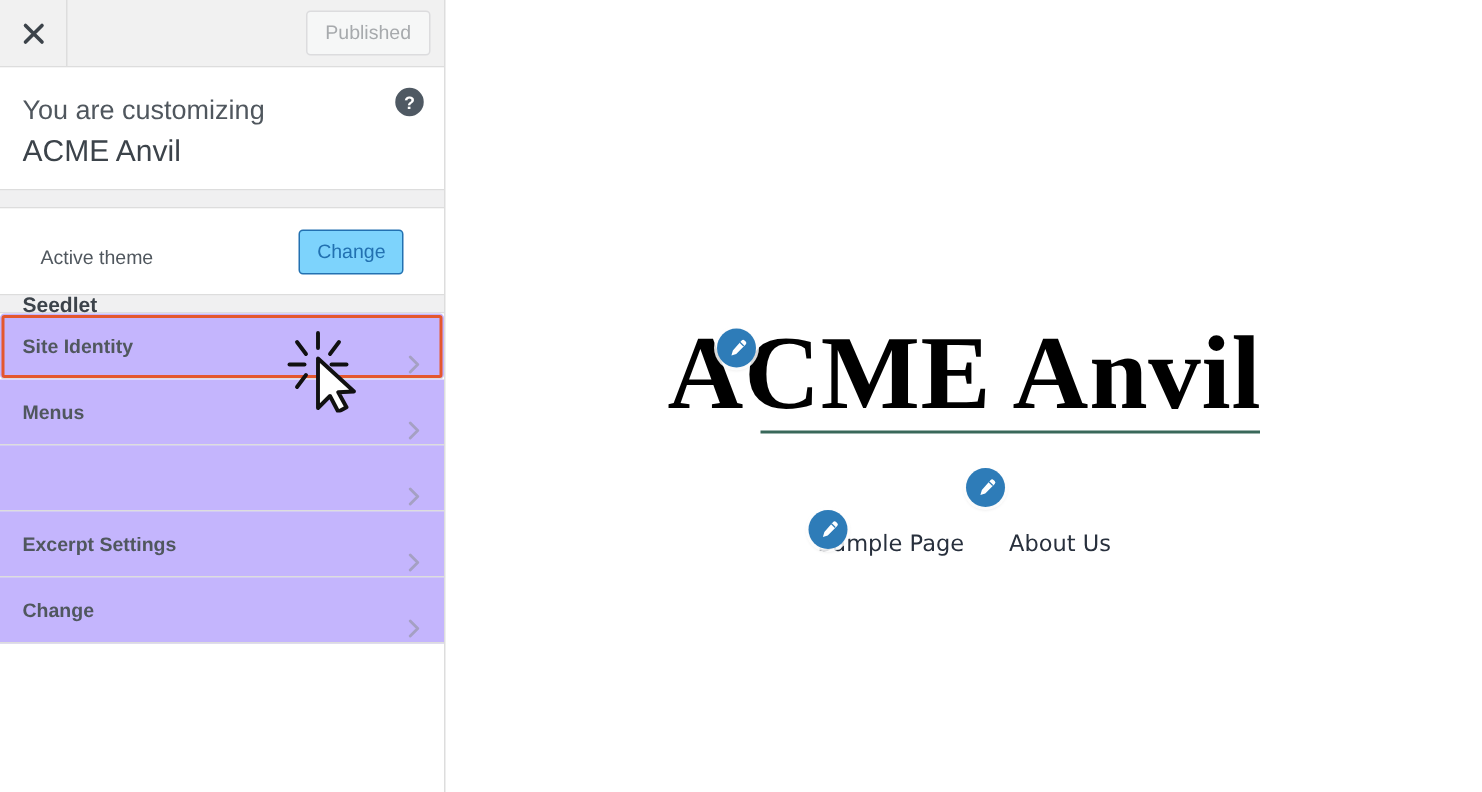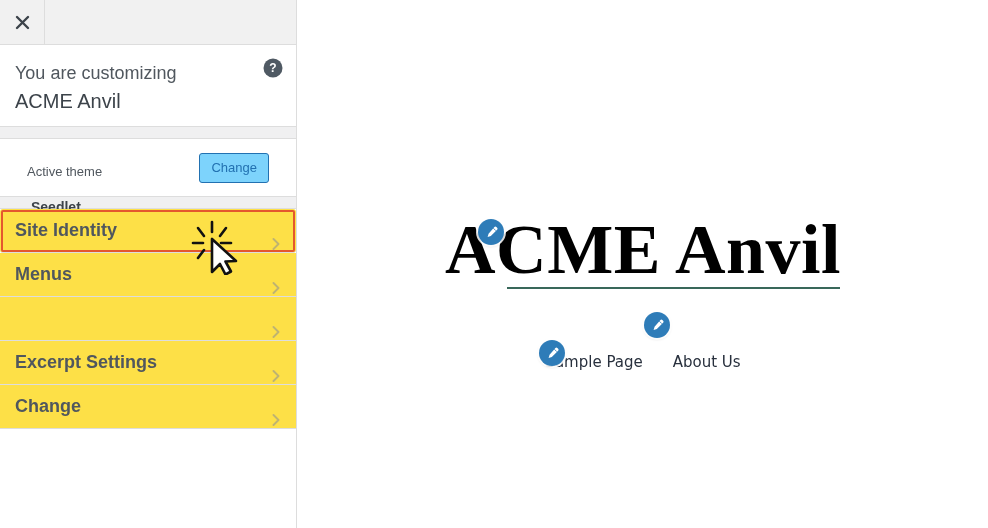--- a/index.html
+++ b/index.html
@@ -140,21 +140,21 @@
     font-size: 13px;
     color: #50575e;
     line-height: 1.45;
     margin: 12px;
   }
   .cz-theme-name {
     font-size: 14px;
     color: #3c434a;
     font-weight: bold;
     line-height: 1.4;
-    margin: 16px;
+    margin: 0;
   }
   .cz-change {
     position: absolute;
     right: 27px;
     top: 14px;
     height: 30px;
     padding: 0 11px;
     background: #7dd3fc;
     color: #2271b1;
     border: 1px solid #2271b1;
@@ -168,28 +168,28 @@
 
   
   .cz-sections {
     background: #ffffff;
   }
   .cz-section {
     position: relative;
     display: block;
     width: 100%;
     height: 44px;
-    background: #fde047;
+    background: #c4b5fd;
     border: 0;
     border-bottom: 1px solid #dddddd;
     box-sizing: border-box;
     text-align: left;
     padding: 0 30px 0 15px;
     font-family: "Liberation Sans", sans-serif;
-    font-size: 18px;
+    font-size: 13px;
     font-weight: bold;
     color: #50575e;
     line-height: 43px;
     cursor: pointer;
   }
   .cz-section .cz-chevron {
     position: absolute;
     right: 13px;
     top: 50%;
     transform: translateY(-50%);
@@ -299,20 +299,21 @@
       <div class="cz-header-spacer"></div>
 
       <button class="cz-close" aria-label="Close">
         <span>
           <svg width="15" height="15" viewBox="0 0 15 15" aria-hidden="true">
             <path d="M2 2 L13 13 M13 2 L2 13" stroke="#3c434a" stroke-width="2.4" stroke-linecap="round"></path>
           </svg>
         </span>
       </button>
 
+      <button class="cz-publish">Published</button>
     </div>
 
     <div class="cz-info">
       <p class="cz-info-label">You are customizing</p>
       <p class="cz-info-title">ACME Anvil</p>
 
       <button class="cz-help" aria-label="Help">
         <span>
           <svg width="22" height="22" viewBox="0 0 22 22" aria-hidden="true">
             <circle cx="11" cy="11" r="9.5" fill="#4f5963"></circle>

